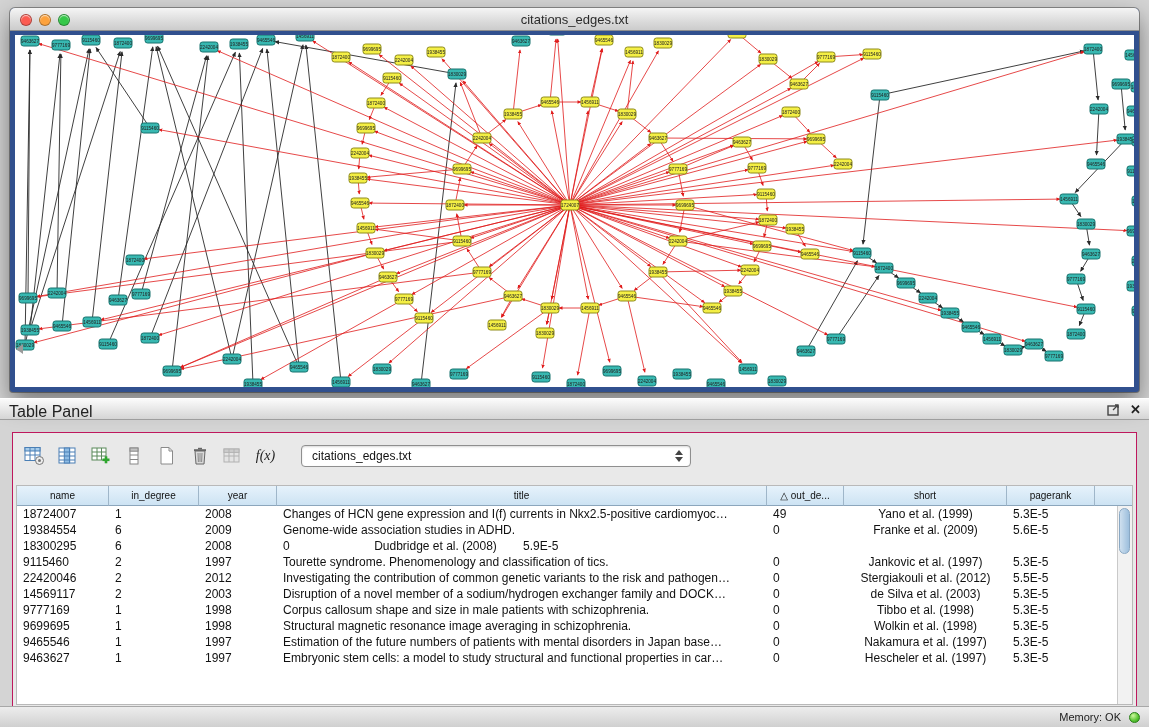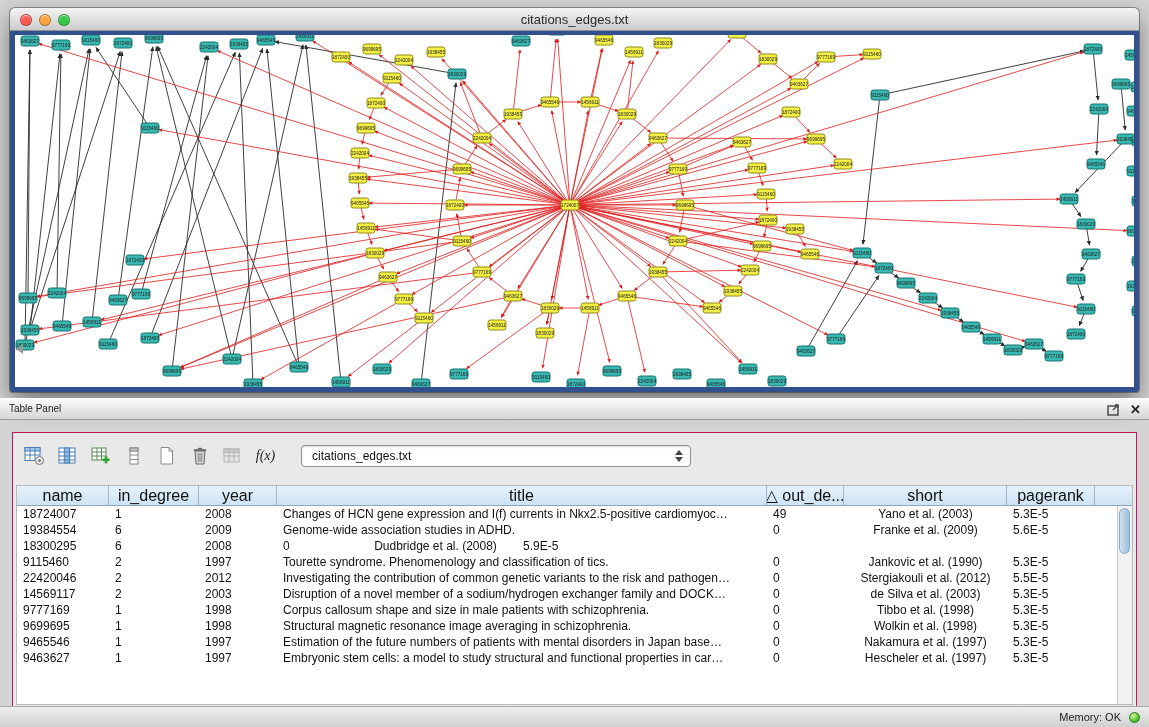--- a/index.html
+++ b/index.html
@@ -18,42 +18,42 @@
            box-shadow:inset 0 1px 1px rgba(255,255,255,.7); }
   .gcanvas { position:absolute; left:5px; right:5px; top:27px; bottom:5px; background:#ffffff; overflow:hidden; }
   .gcanvas svg { width:100%; height:100%; font-family:"Liberation Sans", sans-serif; display:block; }
   .collapse-arrow { position:absolute; left:16px; top:344px; width:0; height:0;
                     border-top:5px solid transparent; border-bottom:5px solid transparent;
                     border-right:7px solid #9a9a9a; }
 
   
   .tpheader { position:absolute; top:398px; left:0; right:0; height:22px;
               background:linear-gradient(#fbfbfb,#d5d5d5); border-top:1px solid #ffffff; border-bottom:1px solid #9e9e9e; }
-  .tptitle { position:absolute; left:9px; top:4px; font-size:10px; color:#222; }
+  .tptitle { position:absolute; left:9px; top:4px; font-size:16px; color:#222; }
   .tpicons { position:absolute; right:8px; top:3px; display:flex; gap:10px; align-items:center; }
   .tpfloat svg { display:block; }
   .tpclose { font-size:13px; font-weight:bold; color:#222; line-height:15px; cursor:default; }
 
   .panel-box { position:absolute; left:12px; right:12px; top:432px; height:304px;
                background:#e9e9e9; border:1px solid #be185d; }
 
   .toolbar { position:absolute; top:9px; left:8px; height:28px; display:flex; align-items:center; gap:6px; }
   .tbtn { width:27px; height:26px; border:none; background:transparent; display:flex; align-items:center; justify-content:center; }
   .fx { font-size:14px; font-style:italic; font-family:"Liberation Serif", serif; color:#222; }
   .combo { margin-left:16px; width:390px; height:22px; background:#fff; border:1px solid #8f8f8f; border-radius:4px;
            position:relative; box-shadow:inset 0 1px 2px rgba(0,0,0,.15); }
   .combo-text { line-height:20px; padding-left:10px; font-size:12px; color:#111; }
   .combo-arrows { position:absolute; right:7px; top:4px; display:flex; flex-direction:column; gap:2px; }
   .arrow-up { width:0; height:0; border-left:4px solid transparent; border-right:4px solid transparent; border-bottom:5px solid #444; }
   .arrow-down { width:0; height:0; border-left:4px solid transparent; border-right:4px solid transparent; border-top:5px solid #444; }
 
   .tablewrap { position:absolute; left:3px; right:3px; top:52px; bottom:30px; background:#fff; border:1px solid #b9b9b9; overflow:hidden; }
   .thead { display:flex; height:20px; }
   .th { flex:none; border-right:1px solid #9fb6c9; border-bottom:1px solid #8ca6bc;
-        background:linear-gradient(#e6f2fb,#cde3f3); font-size:16px; color:#111;
+        background:linear-gradient(#e6f2fb,#cde3f3); font-size:10px; color:#111;
         display:flex; align-items:center; justify-content:center; white-space:nowrap; overflow:hidden; }
   .thfill { flex:1; border-right:none; }
   .tr { display:flex; height:16px; background:#fff; }
   .td { flex:none; font-size:12px; color:#111; padding-left:6px; white-space:nowrap; overflow:hidden;
         display:flex; align-items:center; }
   .vscroll { position:absolute; top:20px; right:0; bottom:0; width:15px; background:#f2f2f2; border-left:1px solid #c9c9c9; }
   .vthumb { position:absolute; top:2px; left:1px; width:11px; height:46px; border-radius:6px;
             background:linear-gradient(90deg,#cfe0ef,#9dbfdd); border:1px solid #89a8c4; }
 
   .tabsrow { position:absolute; bottom:7px; left:0; right:0; display:flex; justify-content:center; gap:2px; }
@@ -925,21 +925,21 @@
           <div class="th" style="width: 88px;">pagerank</div>
           <div class="th thfill"></div>
         </div>
       <div>
           <div class="tr">
             <div class="td" style="width: 92px;">18724007</div>
             <div class="td" style="width: 90px;">1</div>
             <div class="td" style="width: 78px;">2008</div>
             <div class="td" style="width: 490px;">Changes of HCN gene expression and I(f) currents in Nkx2.5-positive cardiomyoc…</div>
             <div class="td" style="width: 77px;">49</div>
-            <div class="td" style="width: 163px; justify-content: center; padding-left: 0px;">Yano et al. (2003)</div>
+            <div class="td" style="width: 163px; justify-content: center; padding-left: 0px;">Yano et al. (1999)</div>
             <div class="td" style="width: 88px;">5.3E-5</div>
           </div>
           <div class="tr">
             <div class="td" style="width: 92px;">19384554</div>
             <div class="td" style="width: 90px;">6</div>
             <div class="td" style="width: 78px;">2009</div>
             <div class="td" style="width: 490px;">Genome-wide association studies in ADHD.</div>
             <div class="td" style="width: 77px;">0</div>
             <div class="td" style="width: 163px; justify-content: center; padding-left: 0px;">Franke et al. (2009)</div>
             <div class="td" style="width: 88px;">5.6E-5</div>
@@ -951,21 +951,21 @@
             <div class="td" style="width: 77px;">0</div>
             <div class="td" style="width: 163px; justify-content: center; padding-left: 0px;">Dudbridge et al. (2008)</div>
             <div class="td" style="width: 88px;">5.9E-5</div>
           </div>
           <div class="tr">
             <div class="td" style="width: 92px;">9115460</div>
             <div class="td" style="width: 90px;">2</div>
             <div class="td" style="width: 78px;">1997</div>
             <div class="td" style="width: 490px;">Tourette syndrome. Phenomenology and classification of tics.</div>
             <div class="td" style="width: 77px;">0</div>
-            <div class="td" style="width: 163px; justify-content: center; padding-left: 0px;">Jankovic et al. (1990)</div>
+            <div class="td" style="width: 163px; justify-content: center; padding-left: 0px;">Jankovic et al. (1997)</div>
             <div class="td" style="width: 88px;">5.3E-5</div>
           </div>
           <div class="tr">
             <div class="td" style="width: 92px;">22420046</div>
             <div class="td" style="width: 90px;">2</div>
             <div class="td" style="width: 78px;">2012</div>
             <div class="td" style="width: 490px;">Investigating the contribution of common genetic variants to the risk and pathogen…</div>
             <div class="td" style="width: 77px;">0</div>
             <div class="td" style="width: 163px; justify-content: center; padding-left: 0px;">Stergiakouli et al. (2012)</div>
             <div class="td" style="width: 88px;">5.5E-5</div>

